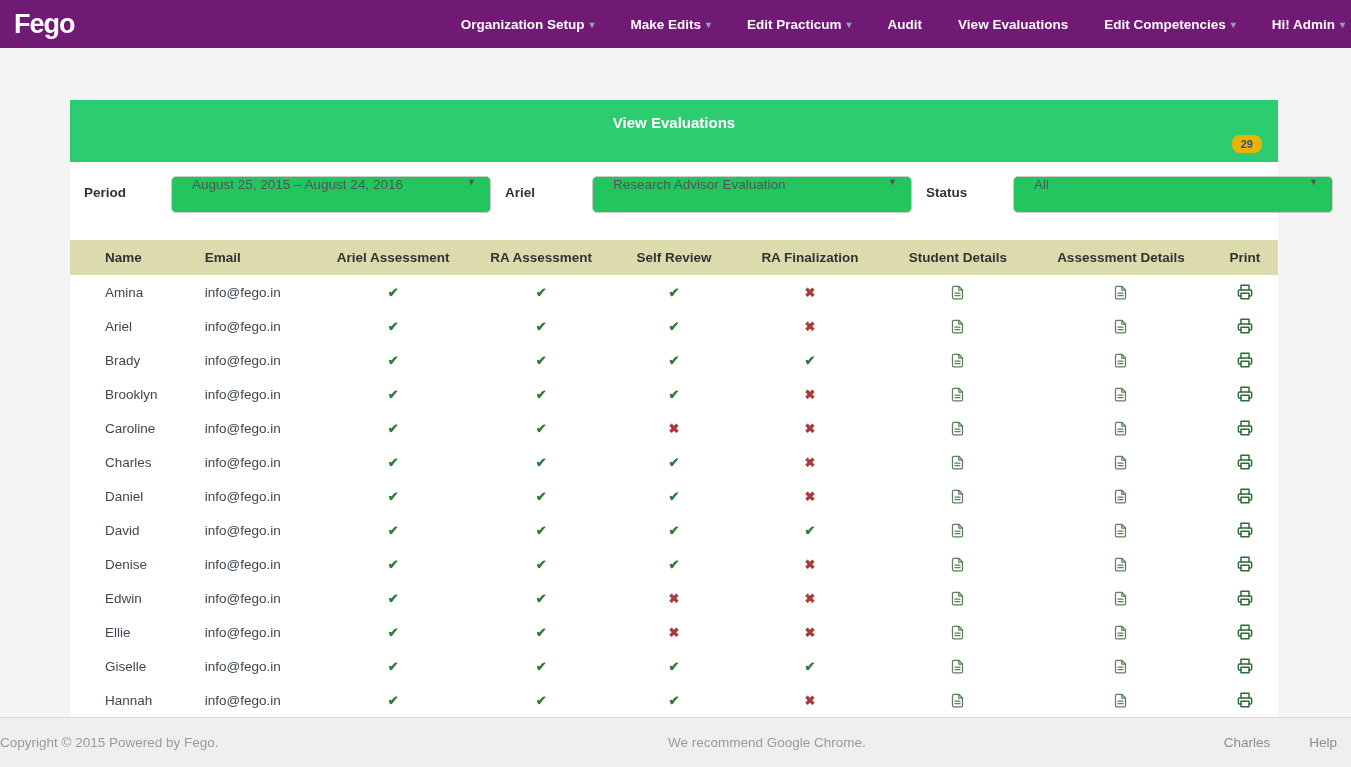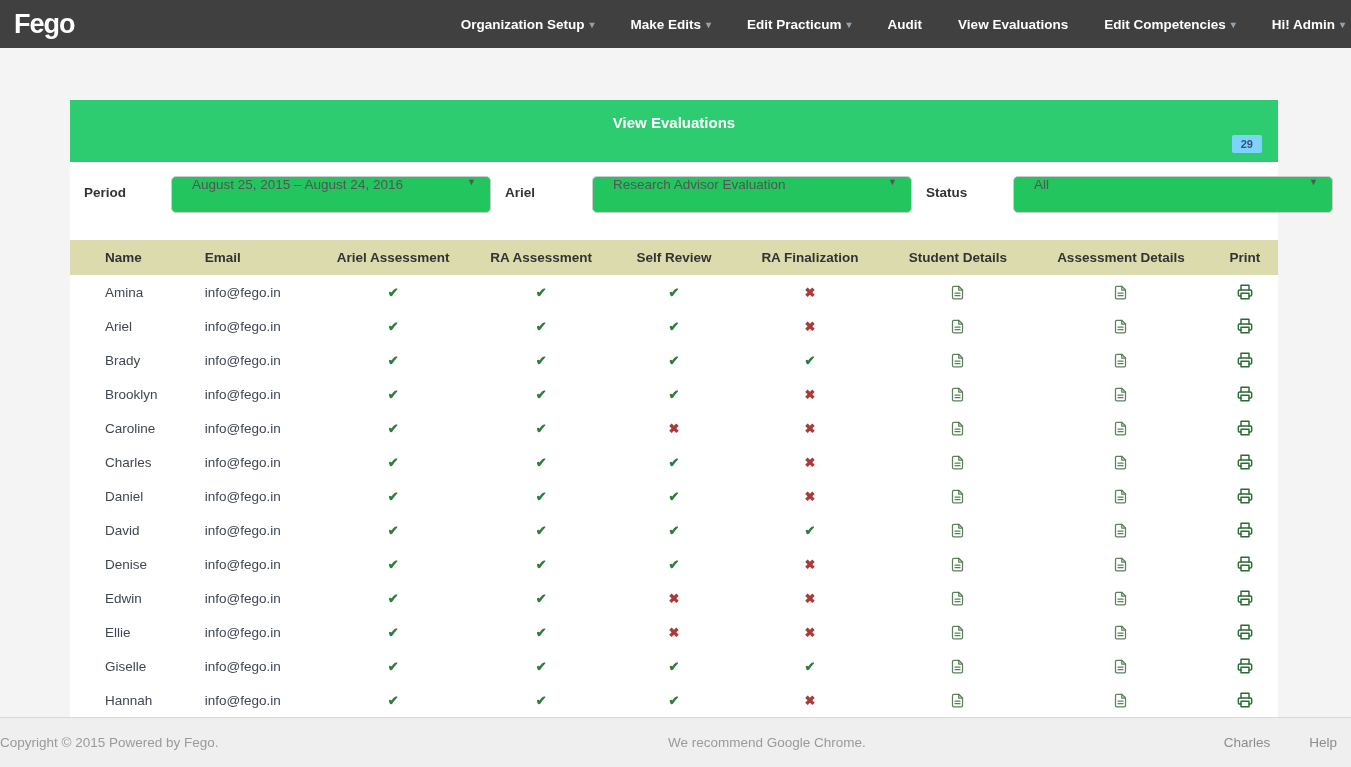--- a/index.html
+++ b/index.html
@@ -6,21 +6,21 @@
   html,body { width:1351px; height:767px; overflow:hidden; }
   body {
     font-family:"Liberation Sans", sans-serif;
     background:#f4f4f4;
     position:relative;
     color:#3f4752;
   }
 
   
   .navbar {
-    height:48px; background:#404040;
+    height:48px; background:#701a75;
     display:flex; align-items:center;
     padding:0 2px 0 8px;
   }
   .brand {
     color:#fff; font-size:27px; font-weight:bold;
     letter-spacing:-1px; cursor:pointer; padding:0 6px;
   }
   .nav-menu { margin-left:auto; display:flex; align-items:center; height:100%; }
   .nav-item {
     color:#fdfdfd; font-size:13.5px; font-weight:bold;
@@ -37,23 +37,23 @@
   }
   .panel-header {
     height:62px; background:#2ecc71; position:relative;
   }
   .panel-title {
     color:#fff; font-size:15px; font-weight:bold;
     text-align:center; padding-top:14px;
   }
   .count-badge {
     position:absolute; right:16px; bottom:9px;
-    background:#7dd3fc; color:#34507b;
+    background:#eab308; color:#34507b;
     font-size:11px; font-weight:bold;
-    border-radius:2px; padding:3px 9px;margin-top:36px;
+    border-radius:8px; padding:3px 9px;margin-top:36px;
   }
 
   
   .filters { display:flex; padding:14px 0 27px 0; background:#fff; }
   .filter-group { flex:1; display:flex; align-items:flex-start; }
   .filter-label {
     width:101px; padding:9px 0 0 14px;
     font-size:13.5px; font-weight:bold; color:#333;
   }
   .select-box {

